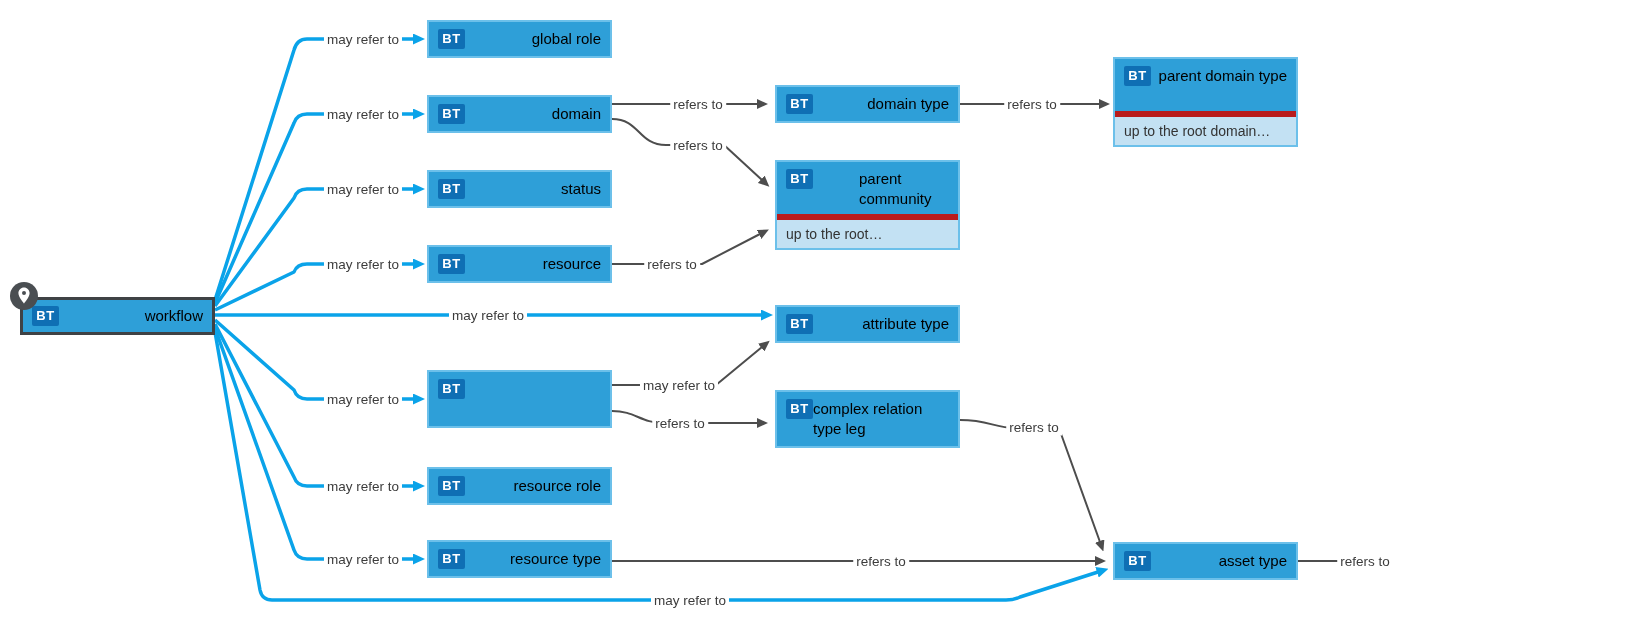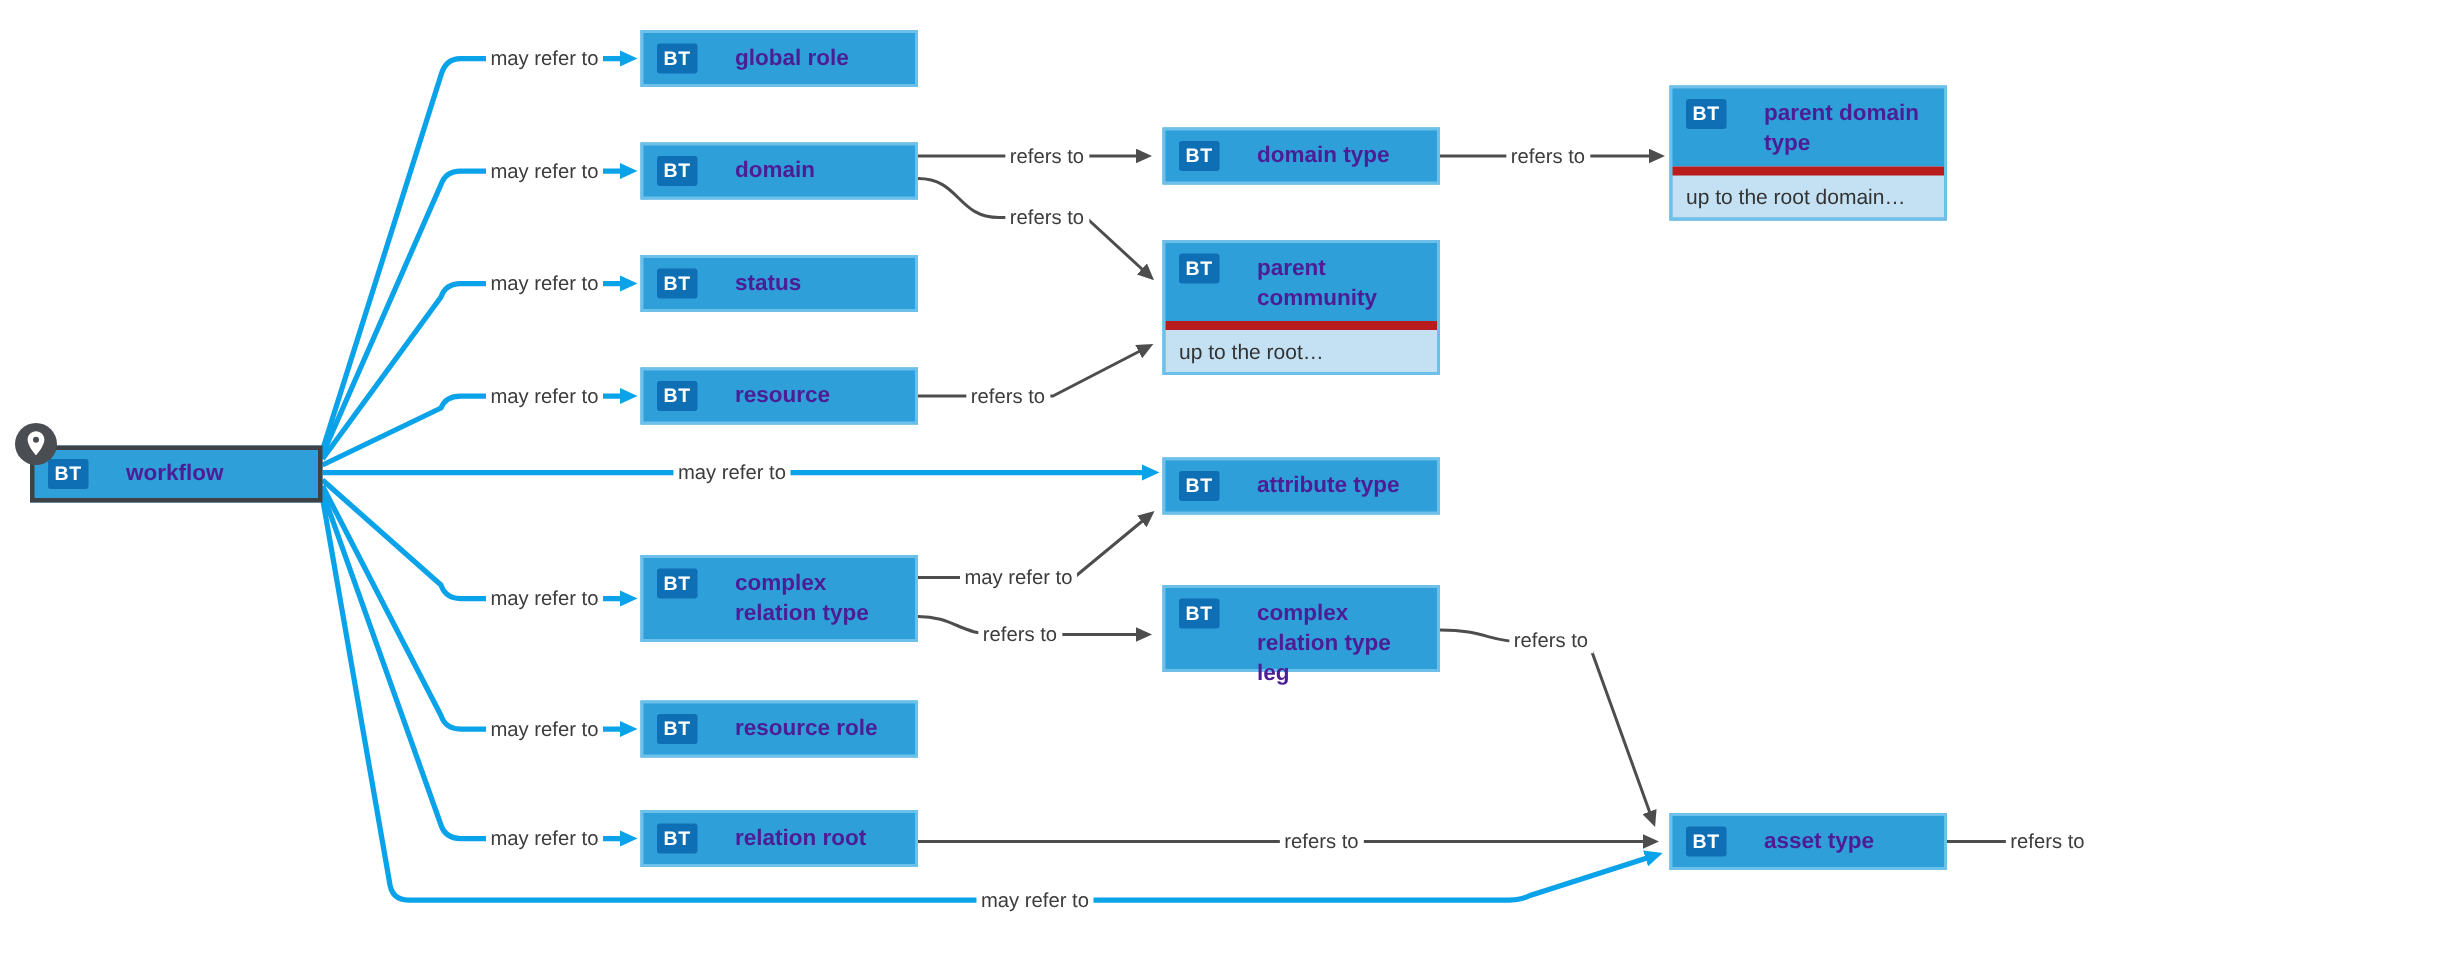--- a/index.html
+++ b/index.html
@@ -4,25 +4,25 @@
 <style>
   html,body{margin:0;padding:0;background:#ffffff;font-family:"Liberation Sans",sans-serif;}
   .canvas{position:relative;width:1390px;height:641px;background:#ffffff;overflow:hidden;}
   svg.wires{position:absolute;left:0;top:0;z-index:1;}
   path.b{stroke:#0aa3e9;stroke-width:3.5;fill:none;stroke-linejoin:round;}
   path.g{stroke:#4d4d4d;stroke-width:2;fill:none;stroke-linejoin:round;}
   .elabel{position:absolute;z-index:3;transform:translate(-50%,-50%);background:#ffffff;
           padding:0 3px;font-size:13.5px;color:#3c3c3c;white-space:nowrap;line-height:17px;}
   .node{position:absolute;z-index:2;box-sizing:border-box;background:#2e9fd8;
         border:2px solid #6cc0ea;display:flex;flex-direction:column;}
-  .hdr{display:flex;align-items:flex-start;padding:7px 9px 5px 9px;gap:25px;flex:1;position:relative;}
+  .hdr{display:flex;align-items:flex-start;padding:7px 9px 5px 9px;gap:0;flex:1;position:relative;justify-content:space-between;}
   .node.one .hdr{align-items:center;padding-top:0;padding-bottom:0;}
   .bt{background:#0f6fb4;color:#ffffff;font-weight:bold;font-size:13px;line-height:20px;
       width:27px;text-align:center;border-radius:2px;flex:0 0 auto;letter-spacing:.5px;}
-  .nlabel{color:#4c1d95;font-weight:bold;font-size:15px;line-height:20px;}
+  .nlabel{color:#000000;font-weight:normal;font-size:15px;line-height:20px;}
   .note{background:#c3e1f3;color:#333333;font-size:14px;line-height:18px;
         padding:5px 9px;border-top:6px solid #b91c1c;}
   .node.selected{border:3px solid #3f4245;}
   .pin{position:absolute;left:-14px;top:-19px;width:30px;height:30px;z-index:4;}
   .kebab{position:absolute;right:6px;top:4px;width:14px;height:26px;display:flex;
          flex-direction:column;align-items:center;justify-content:center;gap:3px;cursor:pointer;}
   .kebab i{width:4px;height:4px;border-radius:50%;background:#ffffff;display:block;}
 </style>
 </head>
 <body>
@@ -110,33 +110,32 @@
   </div>
   <div class="node one" style="left:427px;top:245px;width:185px;height:38px">
     <div class="hdr">
         <span class="bt">BT</span>
     <span class="nlabel">resource</span>
       </div>
   </div>
   <div class="node" style="left:427px;top:370px;width:185px;height:58px">
     <div class="hdr">
         <span class="bt">BT</span>
-    <span class="nlabel">complex relation type</span>
       </div>
   </div>
   <div class="node one" style="left:427px;top:467px;width:185px;height:38px">
     <div class="hdr">
         <span class="bt">BT</span>
     <span class="nlabel">resource role</span>
       </div>
   </div>
   <div class="node one" style="left:427px;top:540px;width:185px;height:38px">
     <div class="hdr">
         <span class="bt">BT</span>
-    <span class="nlabel">relation root</span>
+    <span class="nlabel">resource type</span>
       </div>
   </div>
 
   <div class="node one" style="left:775px;top:85px;width:185px;height:38px">
     <div class="hdr">
         <span class="bt">BT</span>
     <span class="nlabel">domain type</span>
       </div>
   </div>
   <div class="node" style="left:775px;top:160px;width:185px;height:90px">

